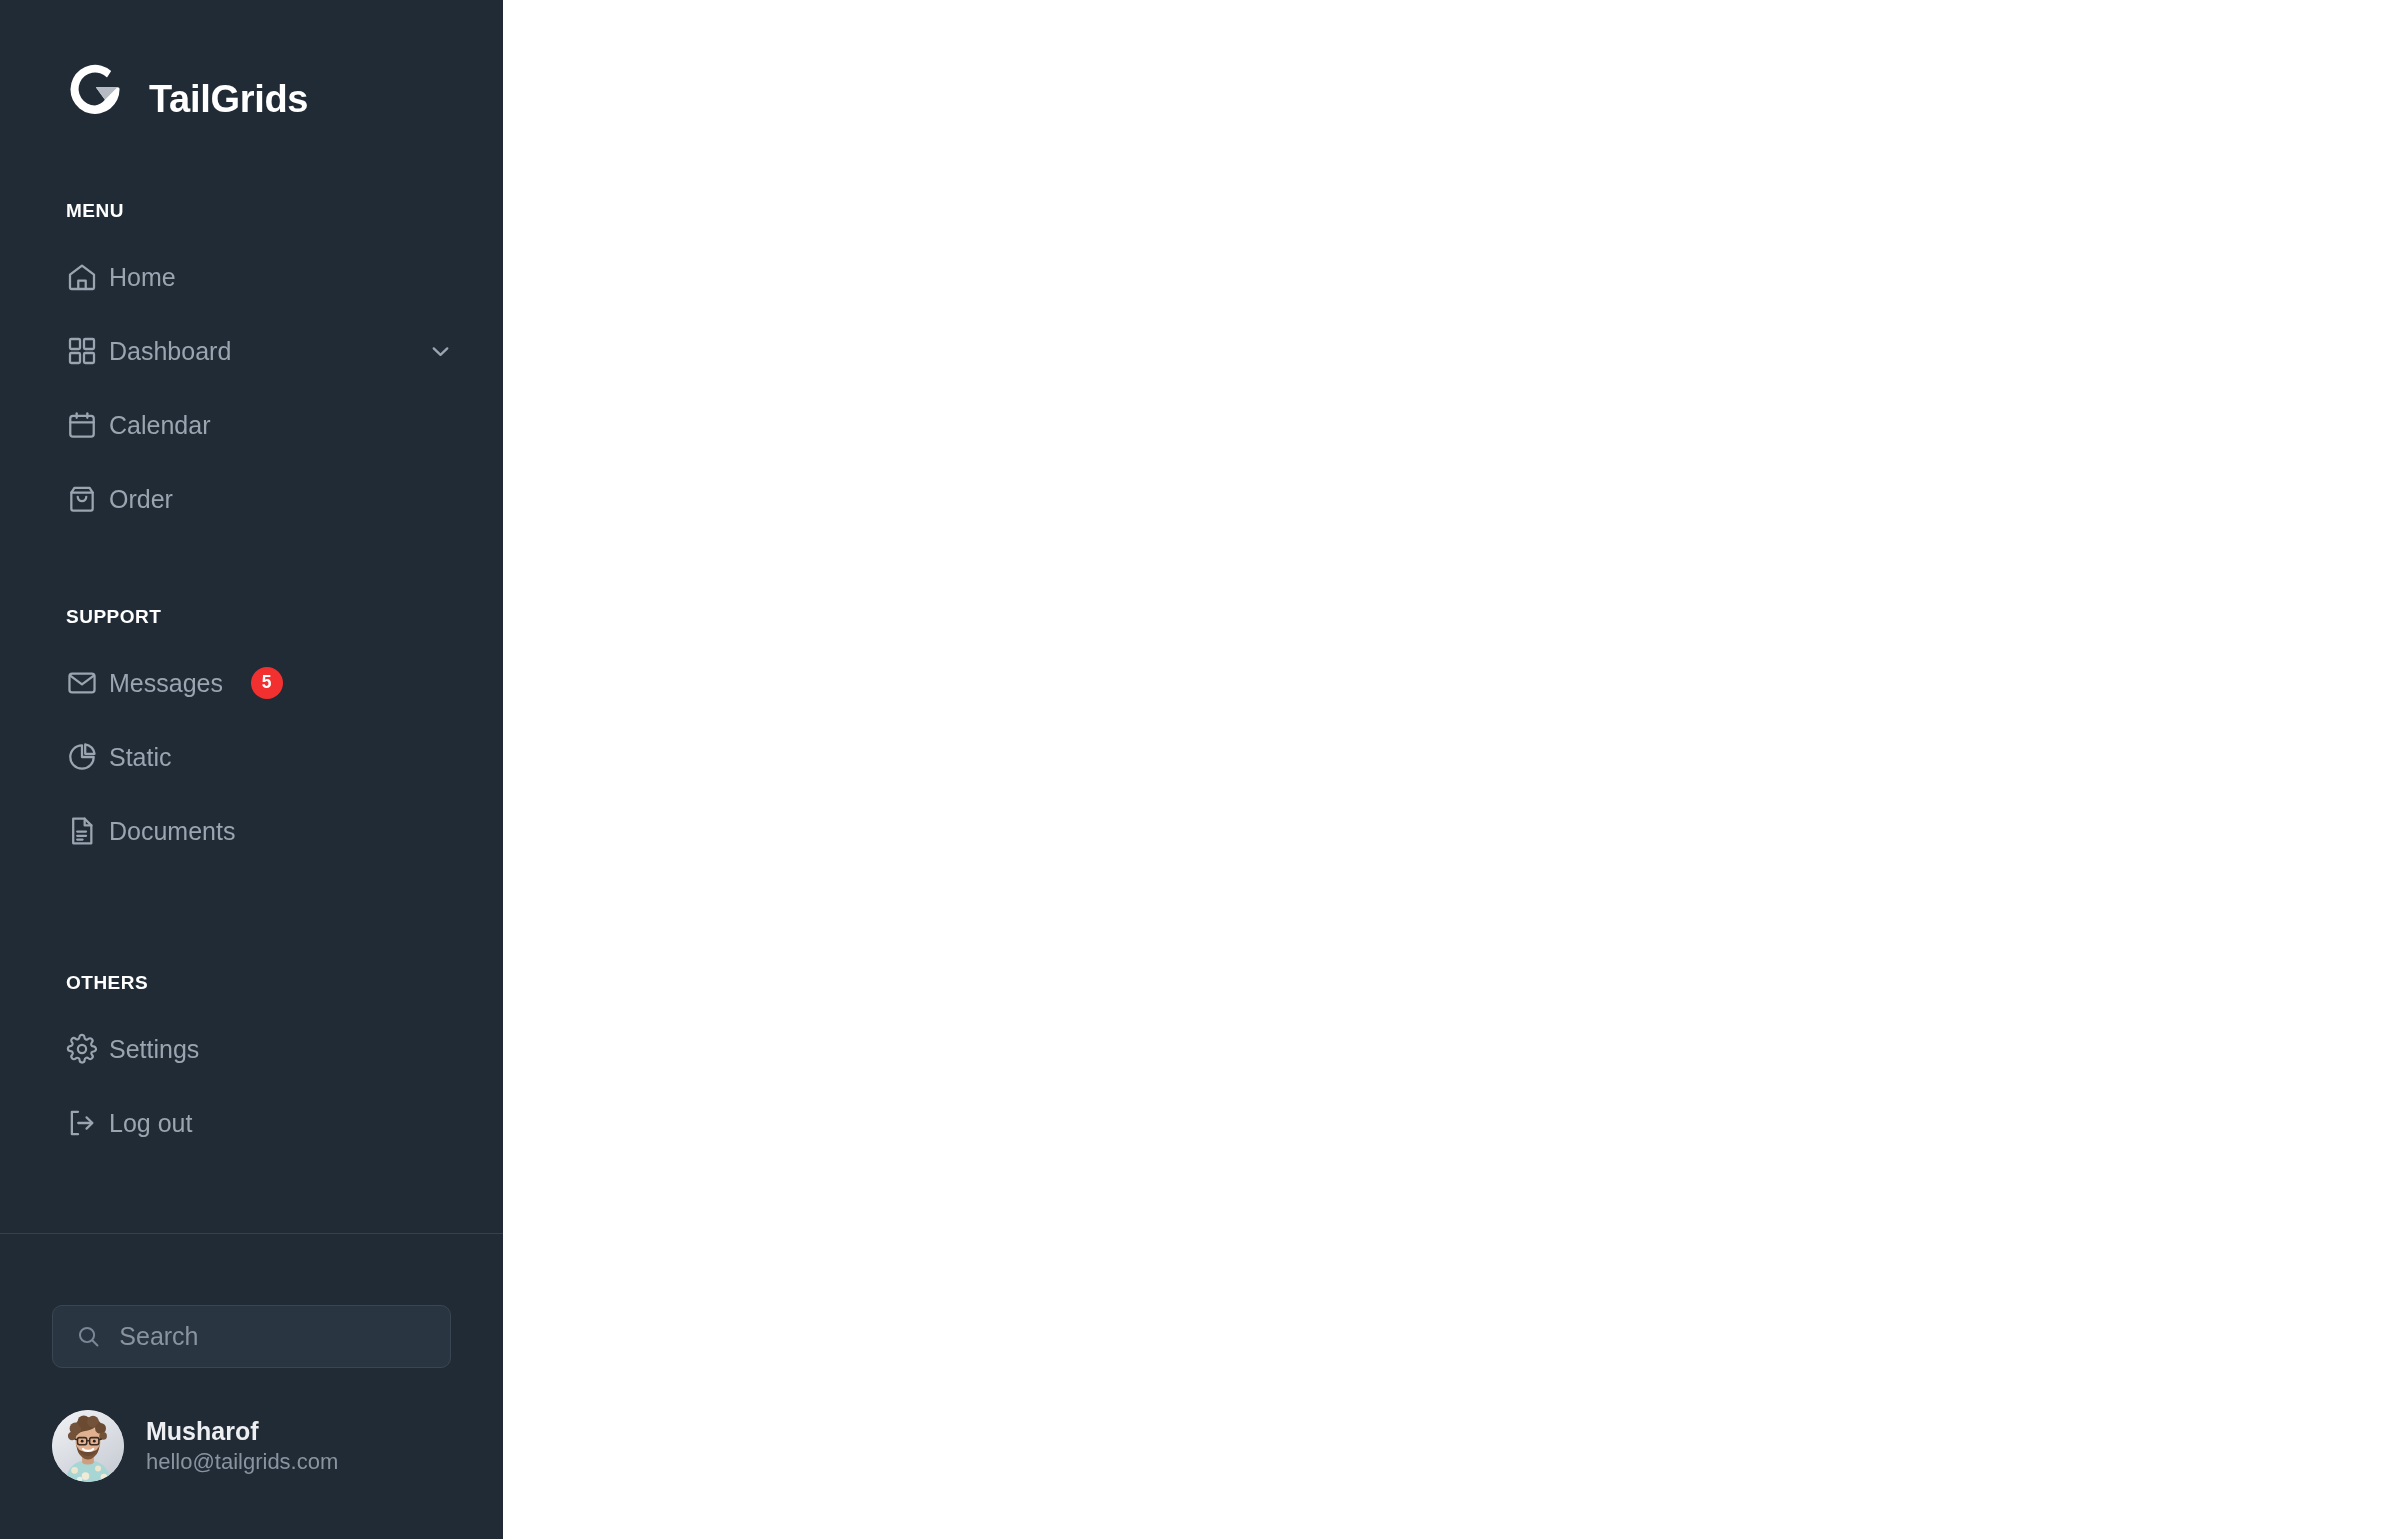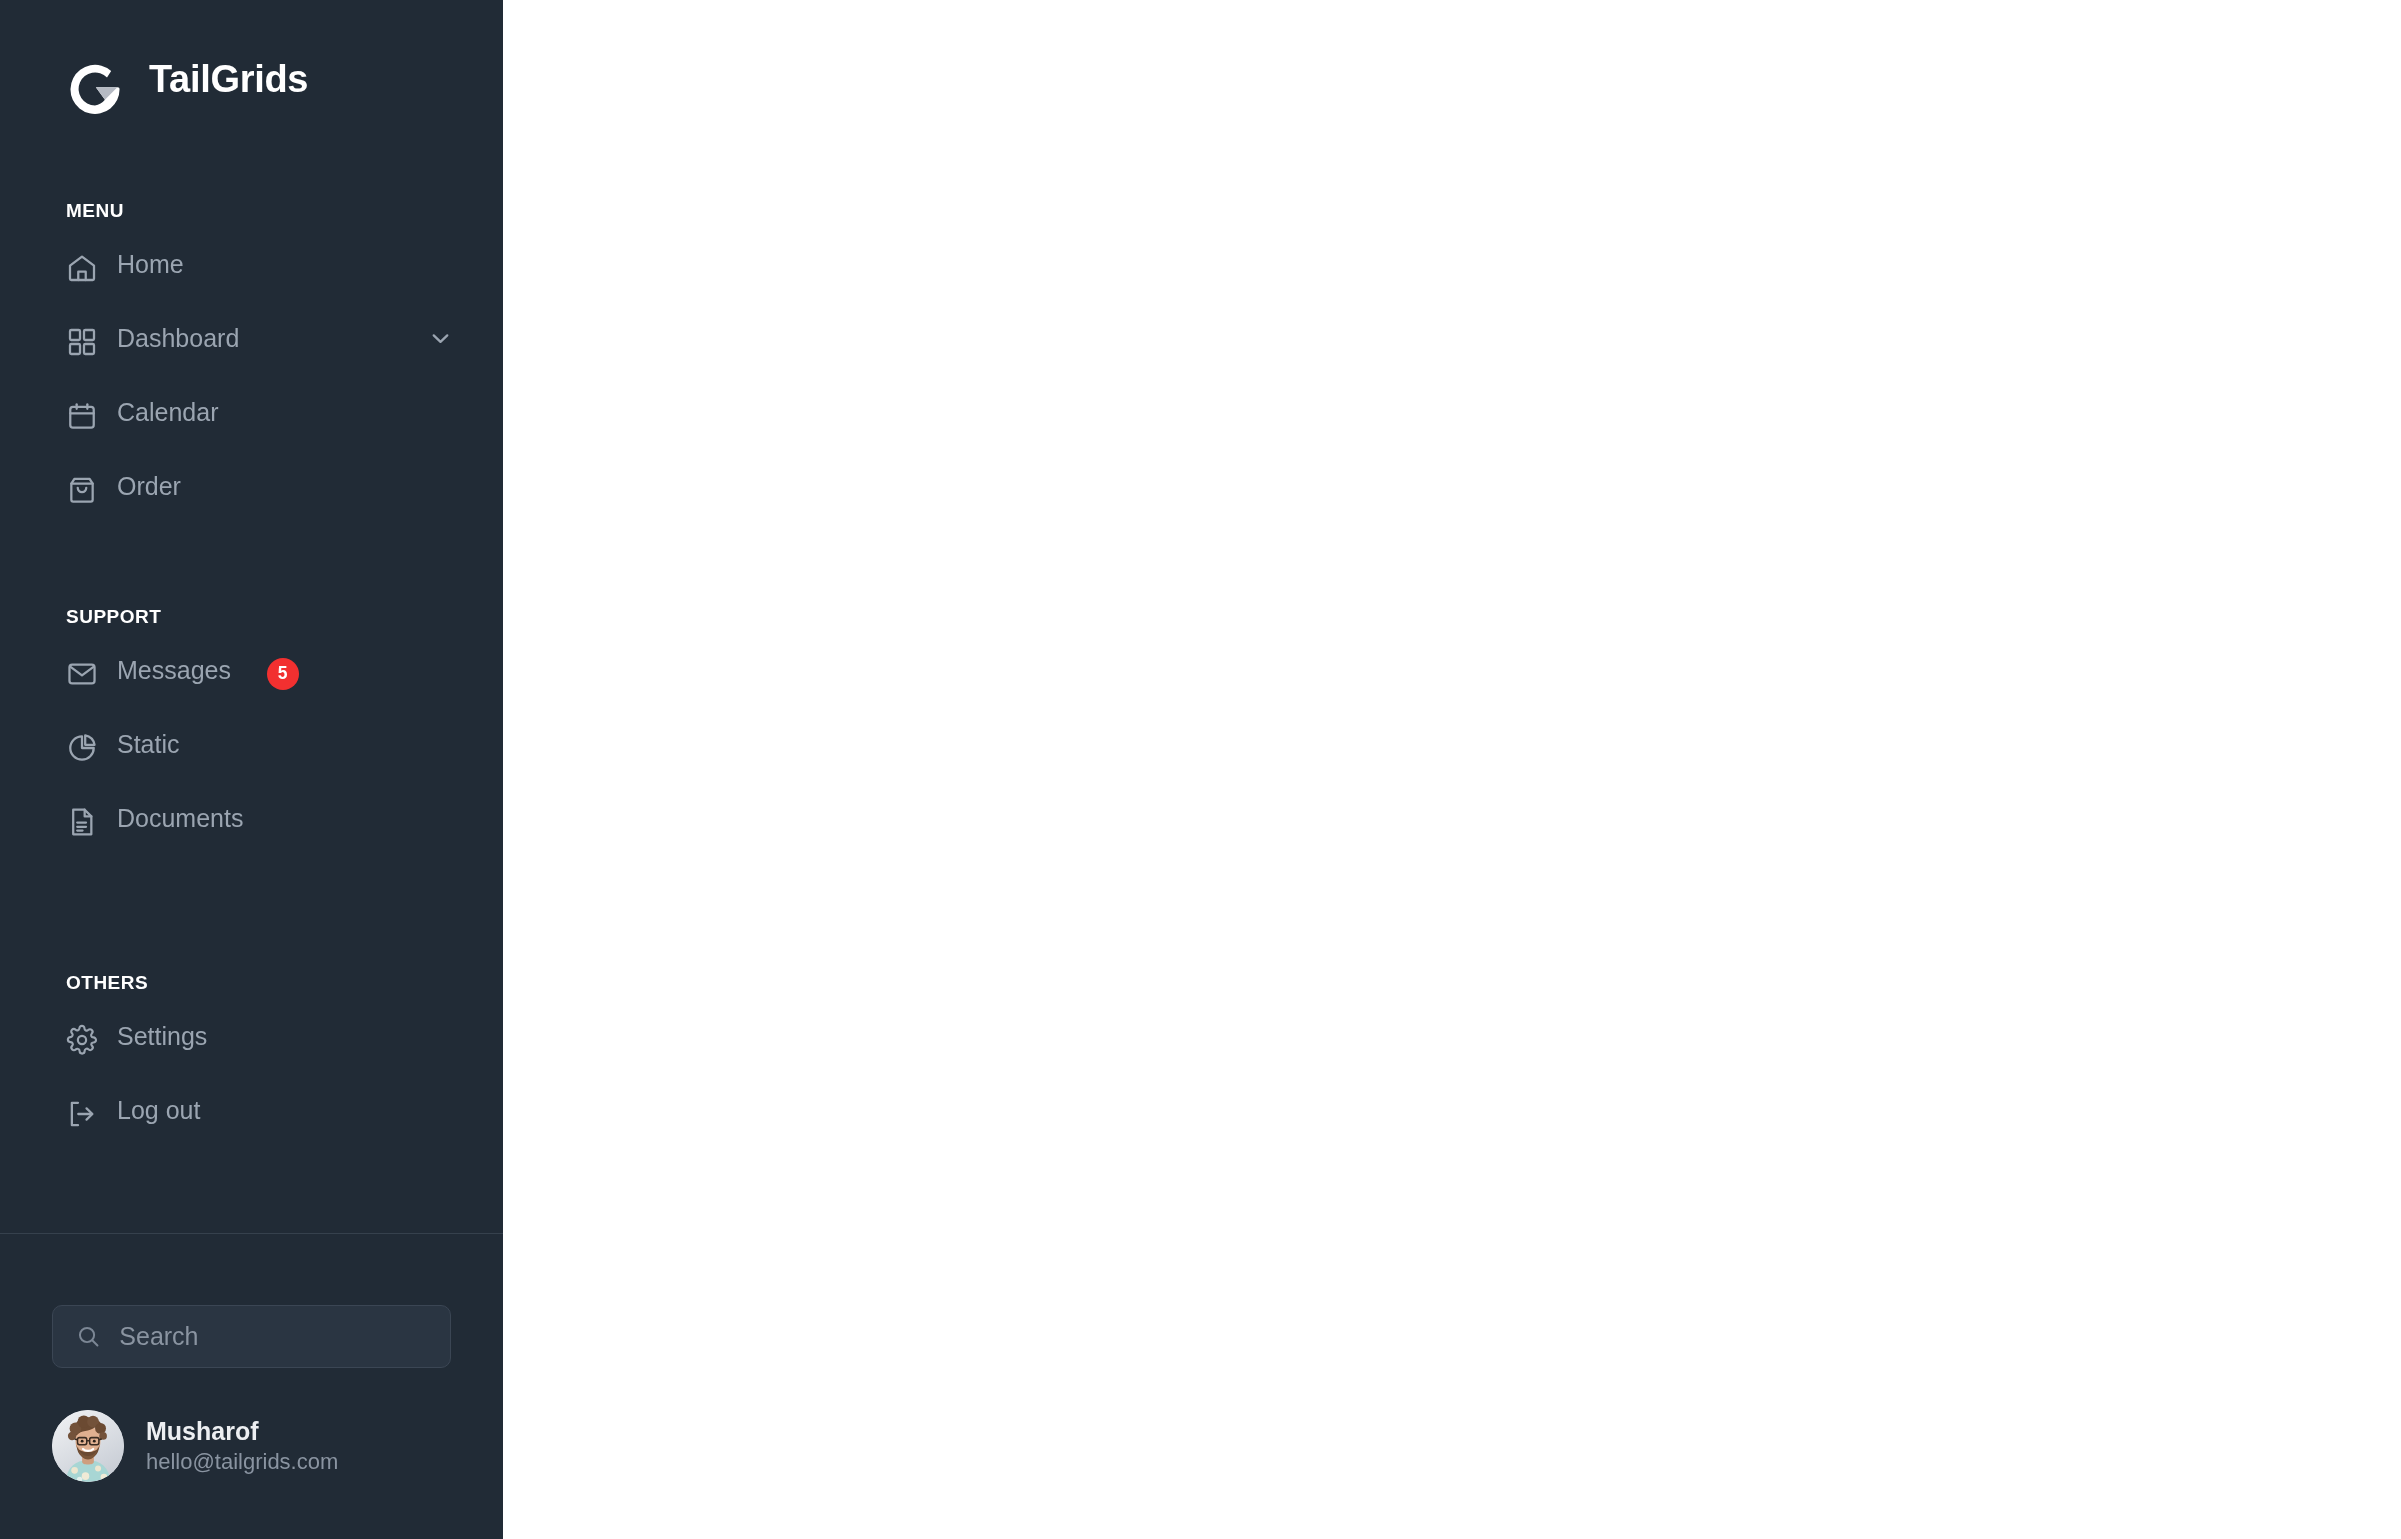--- a/index.html
+++ b/index.html
@@ -20,21 +20,21 @@
     position:relative;
   }
   .sidebar-scroll {
     flex:1 1 auto;
     padding:0 0 0 0;
     overflow:hidden;
   }
 
   
   .brand {
-    display:flex; align-items:flex-start;
+    display:flex; align-items:flex-end;
     gap:25px;
     padding:60px 0 0 66px;
     height:auto;
   }
   .brand-logo { width:58px; height:58px; flex:0 0 58px; display:block; }
   .brand-name {
     color:#ffffff;
     font-size:38px;
     font-weight:600;
     letter-spacing:-0.3px;
@@ -48,22 +48,22 @@
     font-weight:700;
     letter-spacing:0.5px;
     padding-left:66px;
   }
   .section-menu   { margin-top:82px; }
   .section-support{ margin-top:82px; }
   .section-others { margin-top:116px; }
 
   .nav-list { list-style:none; margin-top:30px; }
   .nav-item {
-    display:flex; align-items:flex-start;
-    gap:19px;
+    display:flex; align-items:center;
+    gap:11px;
     padding:0 50px 0 66px;
     height:50px;
     cursor:pointer;
     position:relative;
   }
   .nav-item + .nav-item { margin-top:24px; }
   .nav-icon {
     width:32px; height:32px;
     flex:0 0 32px;
     display:block;

